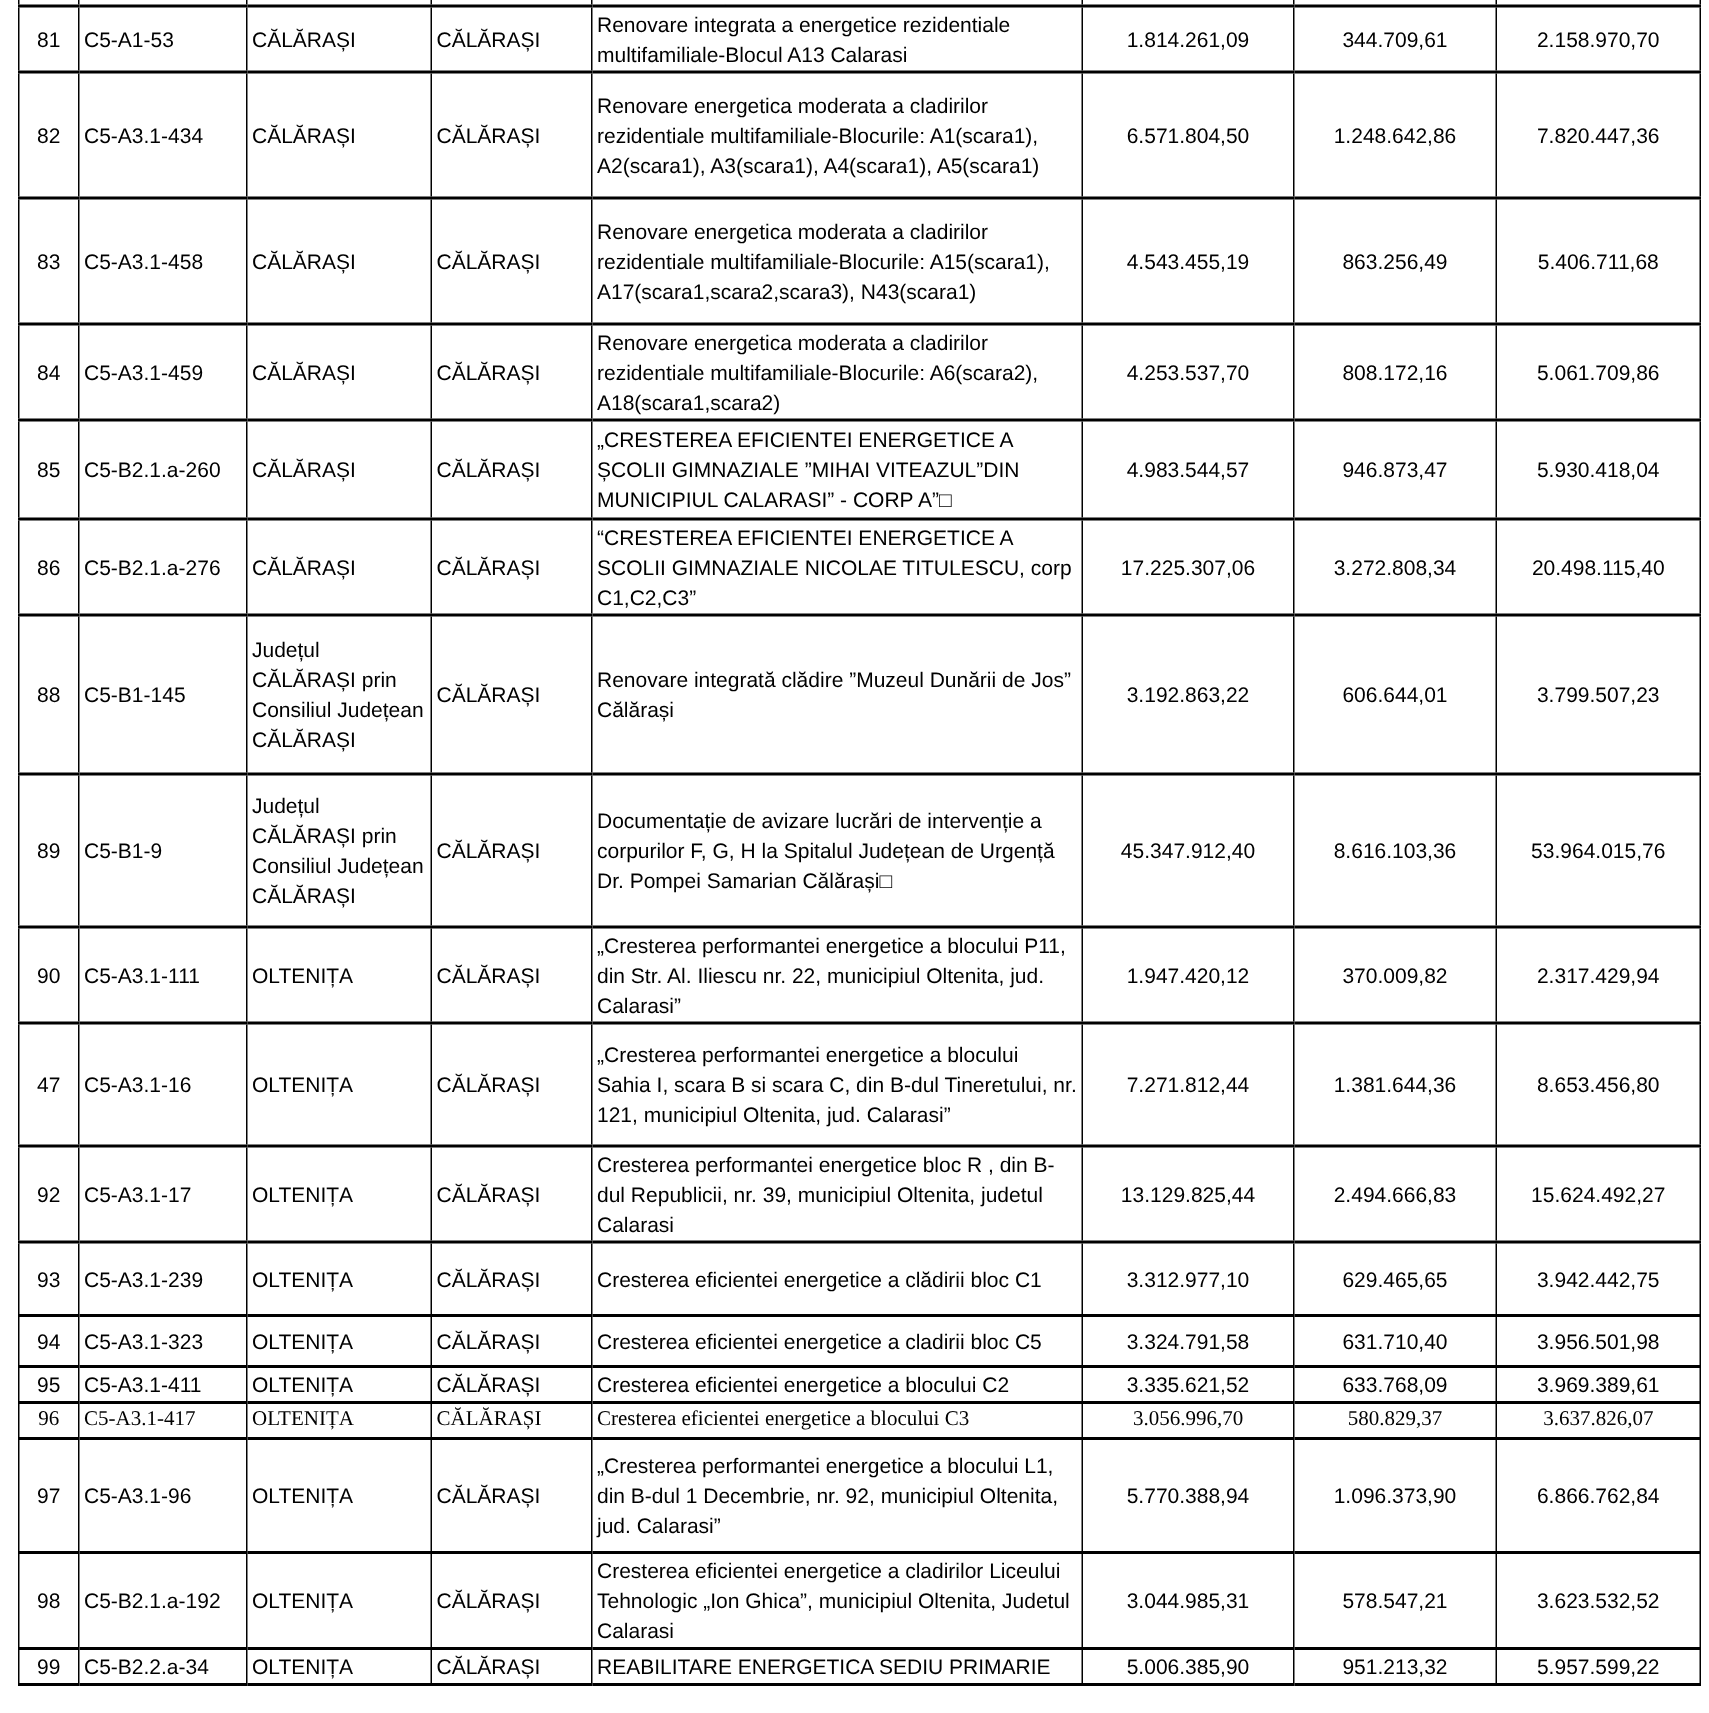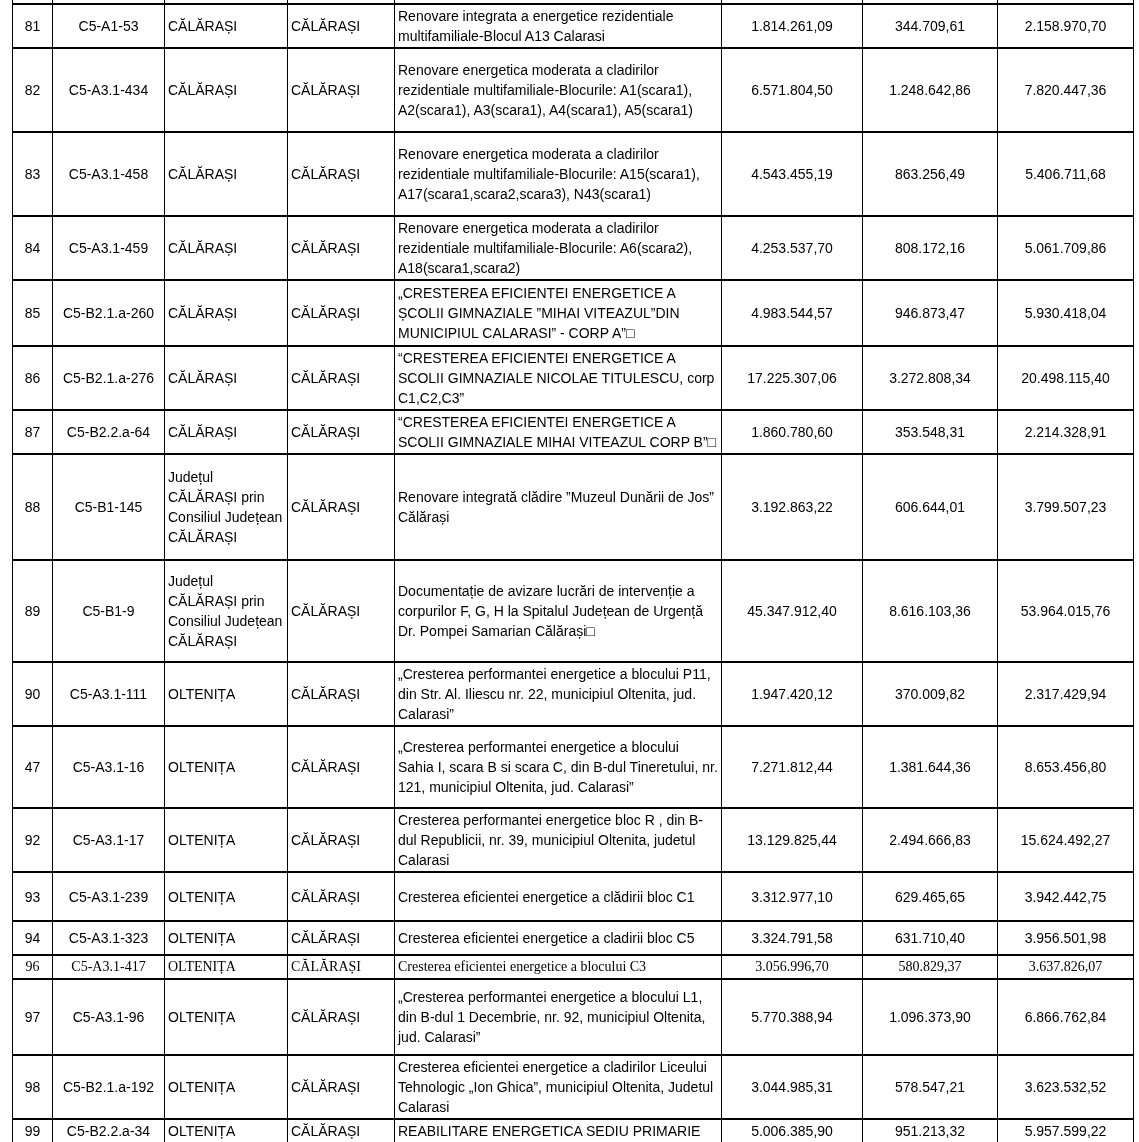--- a/index.html
+++ b/index.html
@@ -28,21 +28,21 @@
     border: 1px solid #000;
     border-top-width: 2px;
     border-bottom-width: 2px;
     vertical-align: middle;
     line-height: 20px;
     padding: 1px 3px;
     overflow: hidden;
     word-wrap: break-word;
   }
   td.c-num    { text-align: center; padding: 0 2px; }
-  td.c-code   { text-align: center; }
+  td.c-code   { text-align: left; }
   td.c-appl   { text-align: left; }
   td.c-county { text-align: left; }
   td.c-title  { text-align: left; padding-right: 2px; }
   td.c-amt    { text-align: center; padding-right: 8px; }
   tr.cut-row td {
     border-top: none;
     height: 3px;
     padding: 0;
     line-height: 0;
   }
@@ -126,30 +126,20 @@
         <tr style="height: 62px;">
     <td class="c-num">86</td>
     <td class="c-code">C5-B2.1.a-276</td>
     <td class="c-appl">CĂLĂRAȘI</td>
     <td class="c-county">CĂLĂRAȘI</td>
     <td class="c-title">“CRESTEREA EFICIENTEI ENERGETICE A SCOLII GIMNAZIALE NICOLAE TITULESCU, corp C1,C2,C3”</td>
     <td class="c-amt">17.225.307,06</td>
     <td class="c-amt">3.272.808,34</td>
     <td class="c-amt">20.498.115,40</td>
   </tr>
-        <tr style="height: 44px;">
-    <td class="c-num">87</td>
-    <td class="c-code">C5-B2.2.a-64</td>
-    <td class="c-appl">CĂLĂRAȘI</td>
-    <td class="c-county">CĂLĂRAȘI</td>
-    <td class="c-title">“CRESTEREA EFICIENTEI ENERGETICE A SCOLII GIMNAZIALE MIHAI VITEAZUL CORP B”□</td>
-    <td class="c-amt">1.860.780,60</td>
-    <td class="c-amt">353.548,31</td>
-    <td class="c-amt">2.214.328,91</td>
-  </tr>
         <tr style="height: 106px;">
     <td class="c-num">88</td>
     <td class="c-code">C5-B1-145</td>
     <td class="c-appl">Județul CĂLĂRAȘI prin Consiliul Județean CĂLĂRAȘI</td>
     <td class="c-county">CĂLĂRAȘI</td>
     <td class="c-title">Renovare integrată clădire ”Muzeul Dunării de Jos” Călărași</td>
     <td class="c-amt">3.192.863,22</td>
     <td class="c-amt">606.644,01</td>
     <td class="c-amt">3.799.507,23</td>
   </tr>
@@ -205,20 +195,30 @@
   </tr>
         <tr style="height: 34px;">
     <td class="c-num">94</td>
     <td class="c-code">C5-A3.1-323</td>
     <td class="c-appl">OLTENIȚA</td>
     <td class="c-county">CĂLĂRAȘI</td>
     <td class="c-title">Cresterea eficientei energetice a cladirii bloc C5</td>
     <td class="c-amt">3.324.791,58</td>
     <td class="c-amt">631.710,40</td>
     <td class="c-amt">3.956.501,98</td>
+  </tr>
+        <tr style="height: 20px;">
+    <td class="c-num">95</td>
+    <td class="c-code">C5-A3.1-411</td>
+    <td class="c-appl">OLTENIȚA</td>
+    <td class="c-county">CĂLĂRAȘI</td>
+    <td class="c-title">Cresterea eficientei energetice a blocului C2</td>
+    <td class="c-amt">3.335.621,52</td>
+    <td class="c-amt">633.768,09</td>
+    <td class="c-amt">3.969.389,61</td>
   </tr>
         <tr style="height: 20px; font-family: Liberation Serif, serif;">
     <td class="c-num">96</td>
     <td class="c-code">C5-A3.1-417</td>
     <td class="c-appl">OLTENIȚA</td>
     <td class="c-county">CĂLĂRAȘI</td>
     <td class="c-title">Cresterea eficientei energetice a blocului C3</td>
     <td class="c-amt">3.056.996,70</td>
     <td class="c-amt">580.829,37</td>
     <td class="c-amt">3.637.826,07</td>

